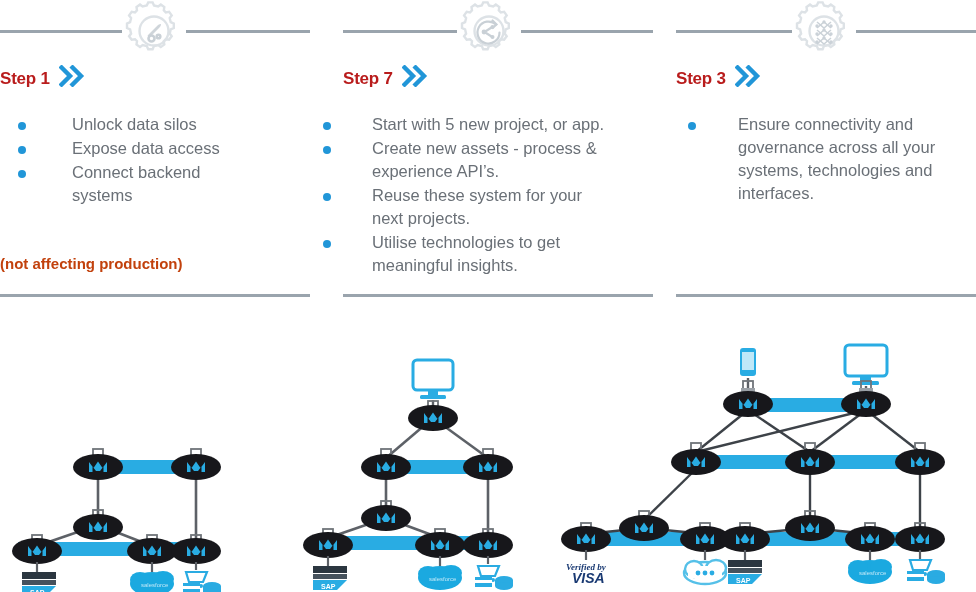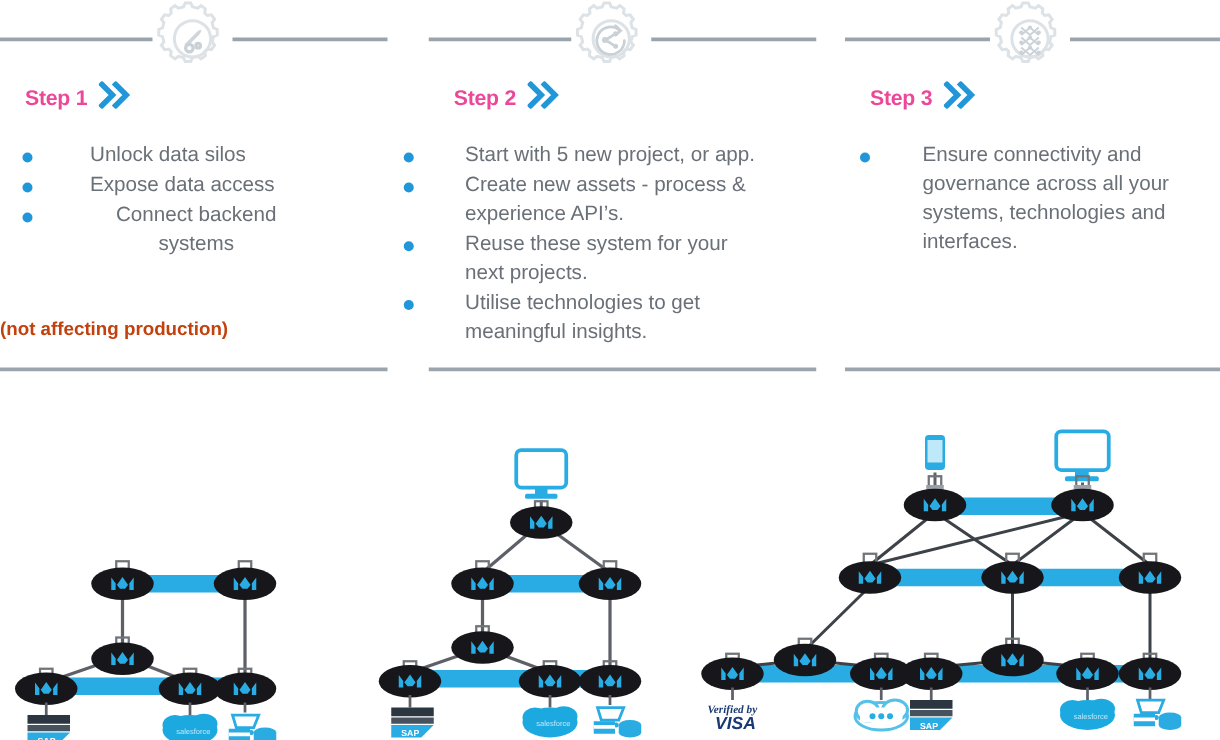--- a/index.html
+++ b/index.html
@@ -22,23 +22,22 @@
 
   
   .col{position:absolute;top:0;}
   .col-1{left:0;width:310px;}
   .col-2{left:343px;width:310px;}
   .col-3{left:676px;width:300px;}
 
   .step-head{
     position:absolute;
     display:flex;align-items:center;
-    font-size:17px;font-weight:bold;color:#ec4899;
+    font-size:17px;font-weight:bold;color:#b91c1c;
     letter-spacing:-0.2px;
-    margin-left:20px;
   }
   .chev{margin-left:9px;display:block;}
 
   .bullets{position:absolute;}
   .bullet-row{display:flex;align-items:flex-start;margin-bottom:1px;}
   .dot{
     flex:0 0 auto;
     width:8px;height:8px;border-radius:50%;
     background:#2196d8;
     margin-top:9px;margin-right:0px;
@@ -128,41 +127,41 @@
     <div class="step-head" style="left:0px;top:65px;">
       <span>Step 1</span>
       <span class="chev">
         <svg width="26" height="22" viewBox="0 0 26 22">
           <path d="M1 1 L11 11 L1 21" fill="none" stroke="#2196d8" stroke-width="4.4" stroke-linecap="butt" stroke-linejoin="miter"></path>
           <path d="M12 1 L22 11 L12 21" fill="none" stroke="#2196d8" stroke-width="4.4" stroke-linecap="butt" stroke-linejoin="miter"></path>
         </svg>
       </span>
     </div>
 
-    <div class="bullets" style="left:18px;top:113px;width:292px;text-align:center;">
+    <div class="bullets" style="left:18px;top:113px;width:292px;">
       <div class="bullet-row">
         <span class="dot"></span>
         <span class="btext" style="margin-left:46px;">Unlock data silos</span>
       </div>
       <div class="bullet-row">
         <span class="dot"></span>
         <span class="btext" style="margin-left:46px;">Expose data access</span>
       </div>
       <div class="bullet-row">
         <span class="dot"></span>
         <span class="btext" style="margin-left:46px;width:170px;">Connect backend systems</span>
       </div>
     </div>
 
     <div class="note" style="position:absolute;left:0px;top:252px;">(not affecting production)</div>
   </div>
 
   <div class="col col-2">
     <div class="step-head" style="left:0px;top:65px;">
-      <span>Step 2</span>
+      <span>Step 7</span>
       <span class="chev">
         <svg width="26" height="22" viewBox="0 0 26 22">
           <path d="M1 1 L11 11 L1 21" fill="none" stroke="#2196d8" stroke-width="4.4"></path>
           <path d="M12 1 L22 11 L12 21" fill="none" stroke="#2196d8" stroke-width="4.4"></path>
         </svg>
       </span>
     </div>
 
     <div class="bullets" style="left:-20px;top:113px;width:330px;">
       <div class="bullet-row">

